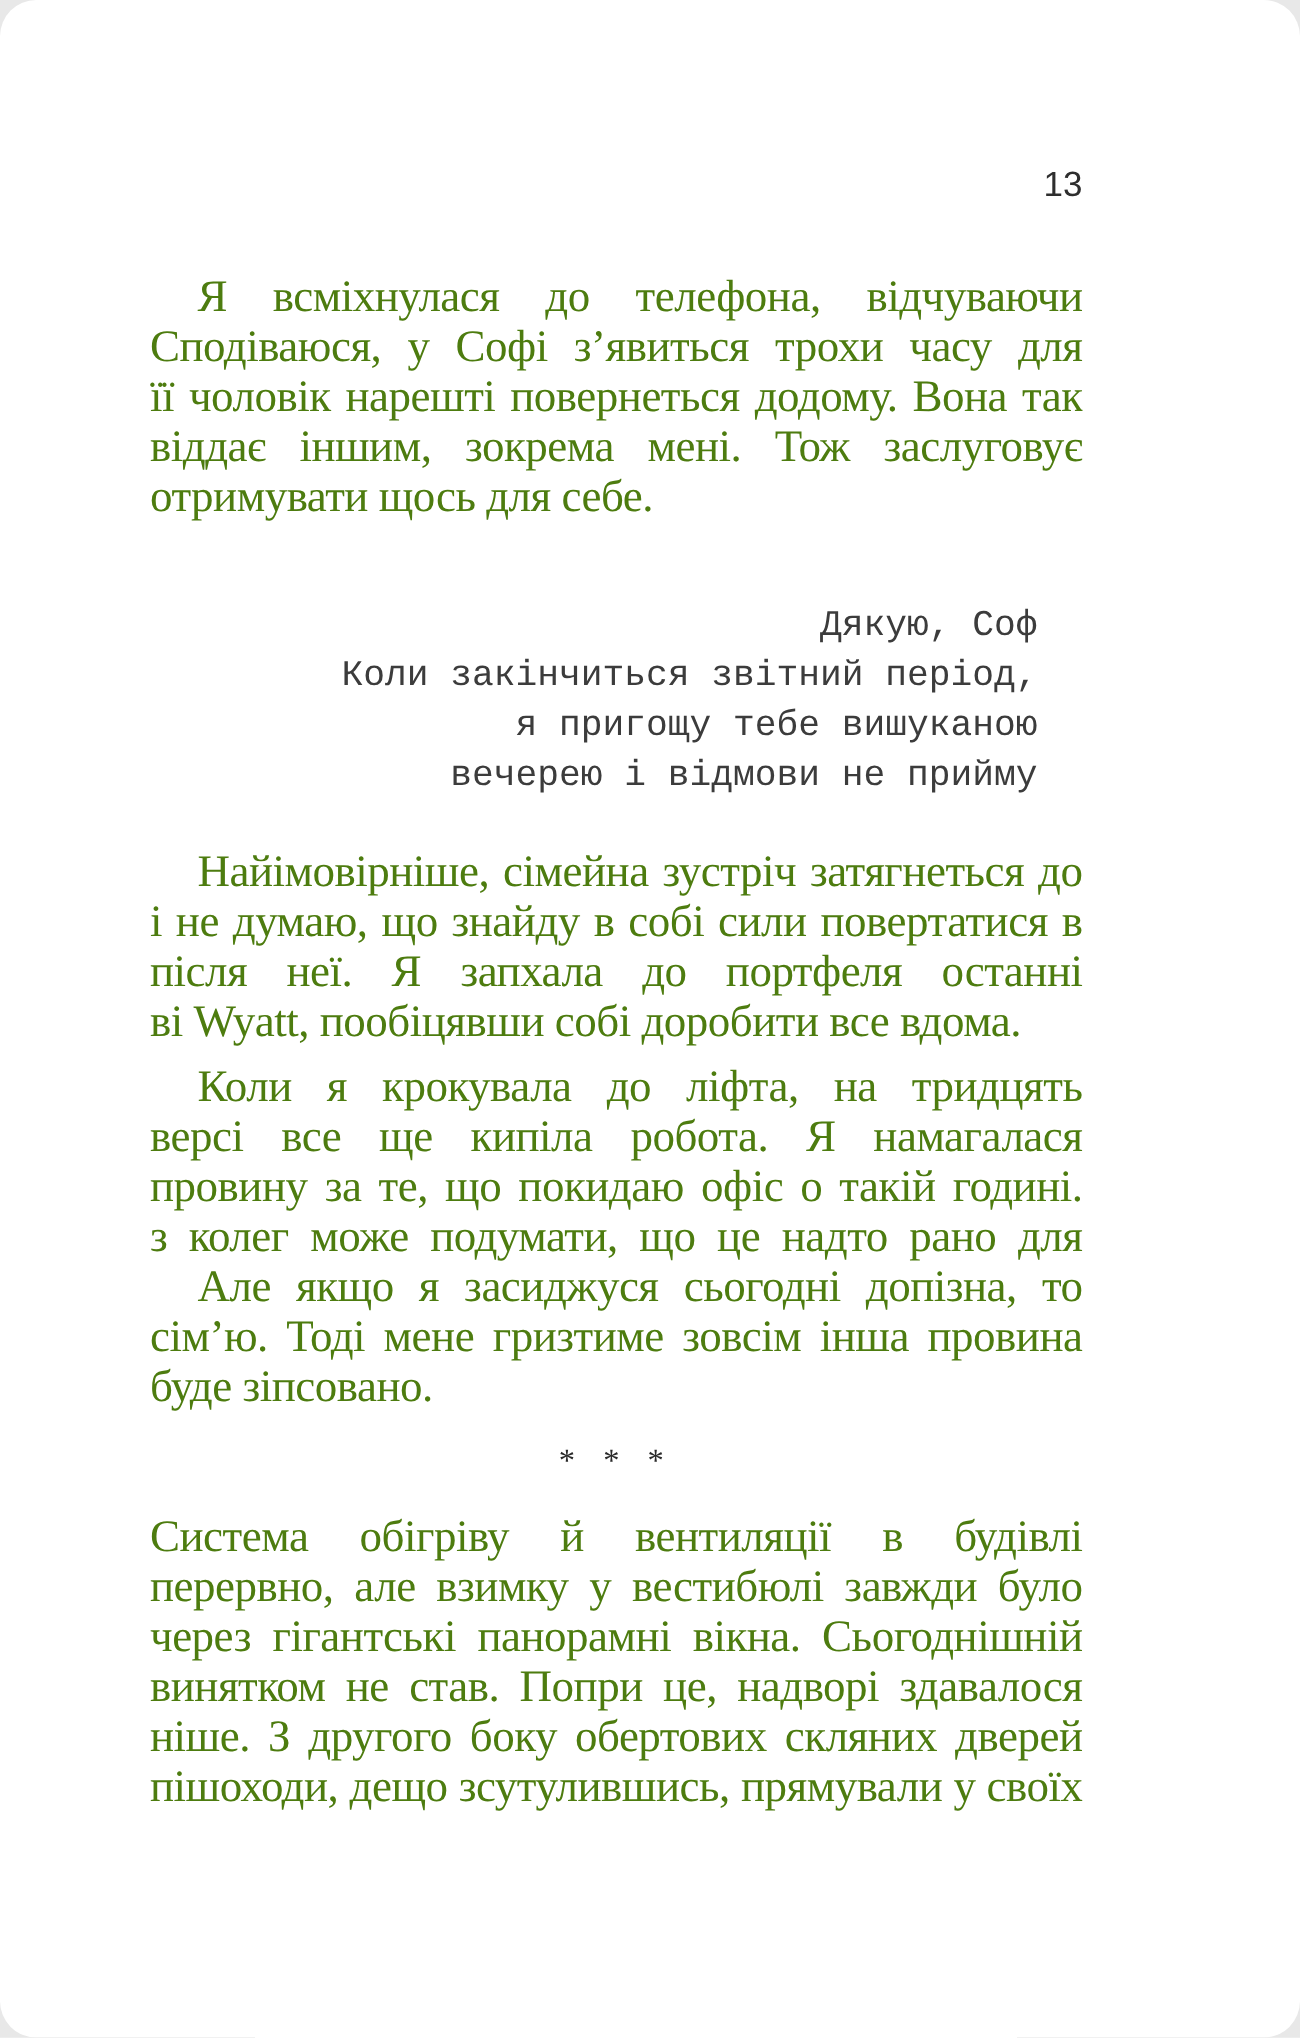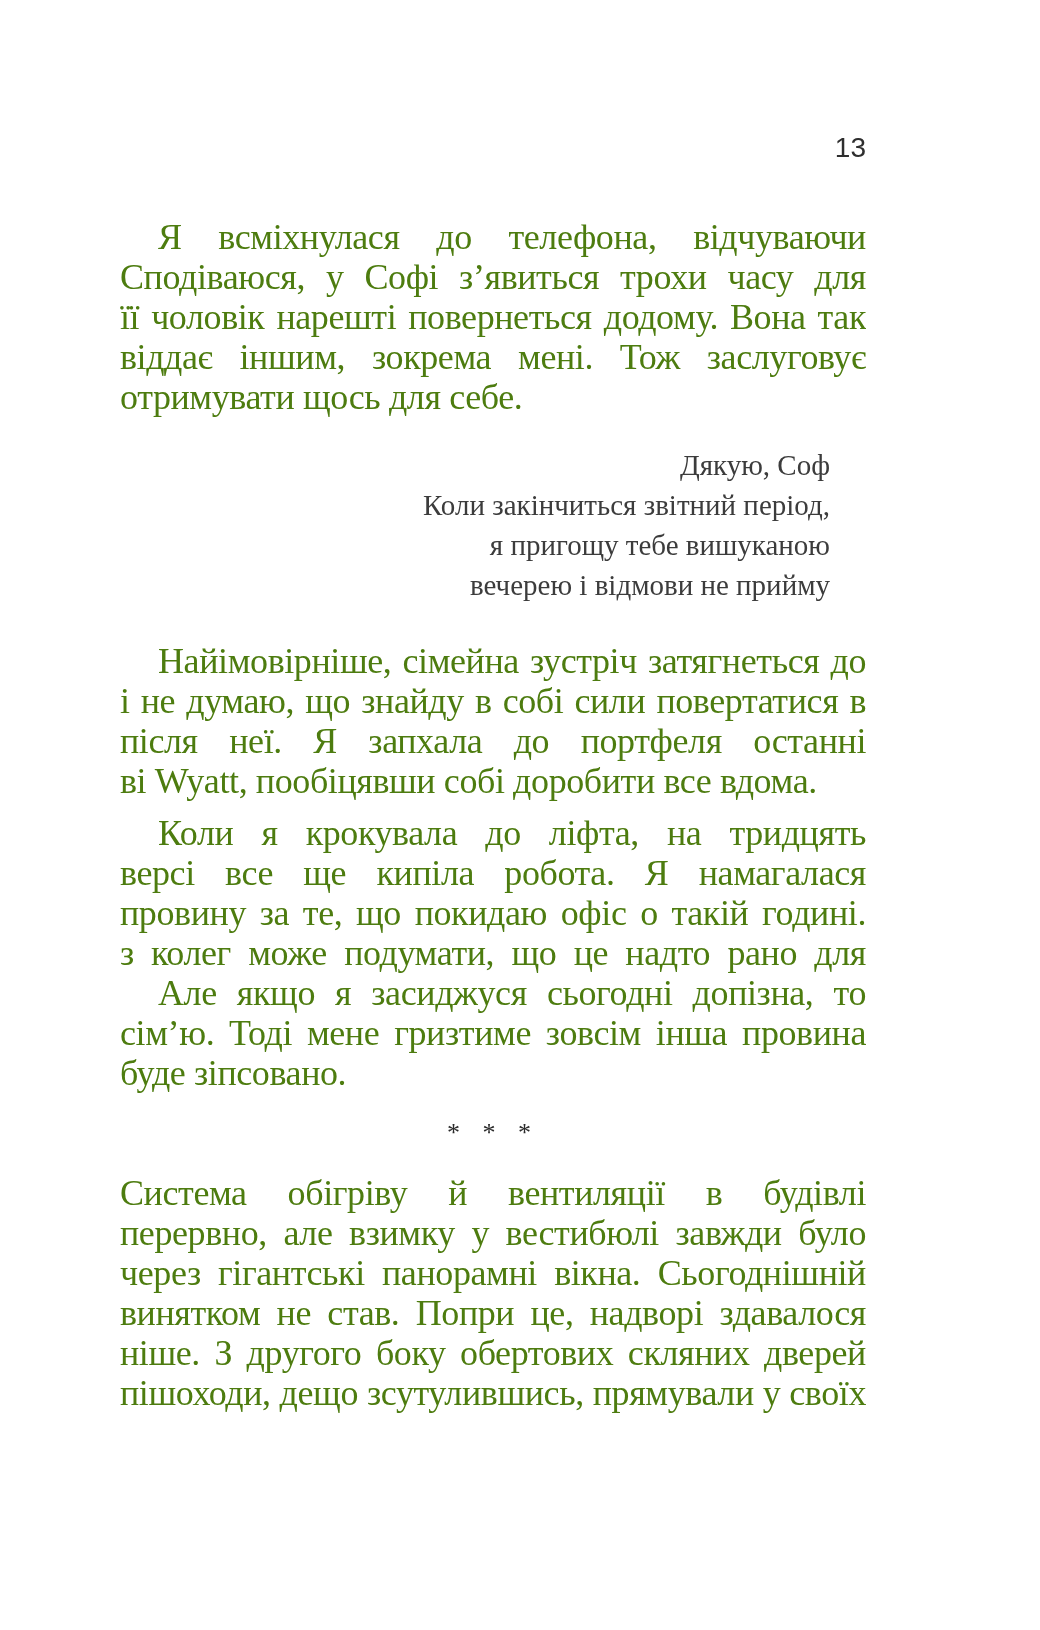--- a/index.html
+++ b/index.html
@@ -4,20 +4,21 @@
 <style>
   html, body { margin: 0; padding: 0; background: #e8e8e8; }
   .page {
     position: relative;
     width: 1040px;
     height: 1630px;
     background: #ffffff;
     box-sizing: border-box;
     padding: 128px 174px 0 120px;
     overflow: hidden;
+    border-radius: 29px;
   }
   .pagenum {
     height: 40px;
     line-height: 40px;
     text-align: right;
     font-family: "Liberation Sans", "DejaVu Sans", sans-serif;
     font-size: 28px;
     font-weight: 300;
     color: #2e2e2e;
   }
@@ -33,23 +34,23 @@
     text-align: justify;
     text-align-last: justify;
     overflow: hidden;
   }
   .line.natural { text-align-last: left; }
   .para.indent .line:first-child { text-indent: 38px; }
   .it { }
 
   .p1 { margin-top: 49px; }
   .message {
-    margin-top: 28px;
+    margin-top: 64px;
     padding-right: 36px;
-    font-family: Liberation Serif, serif;
+    font-family: Liberation Mono, monospace;
     font-size: 29px;
     color: #3c3c3c;
   }
   .message .mline {
     height: 40px;
     line-height: 40px;
     text-align: right;
     overflow: hidden;
   }
   .p2 { margin-top: 36px; }

